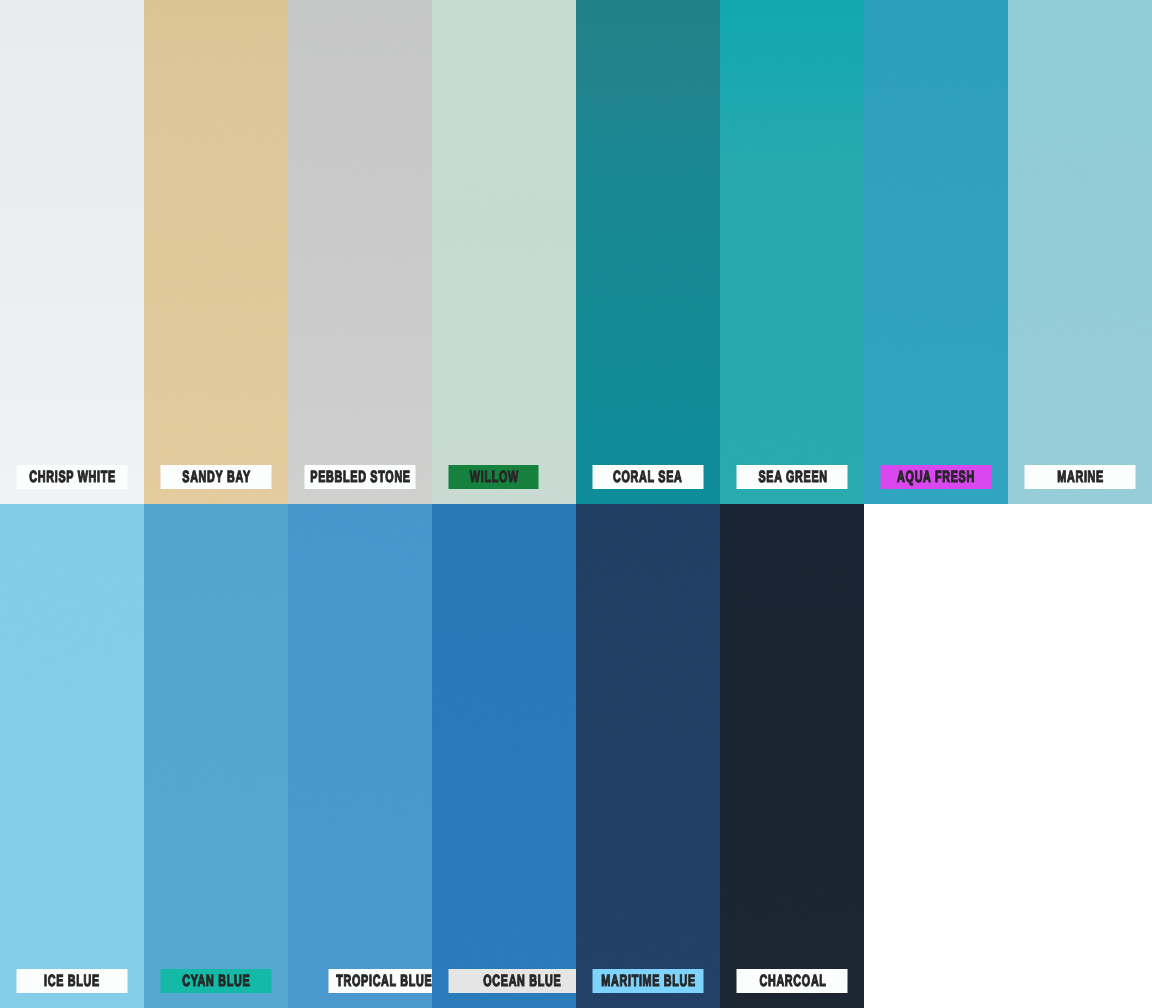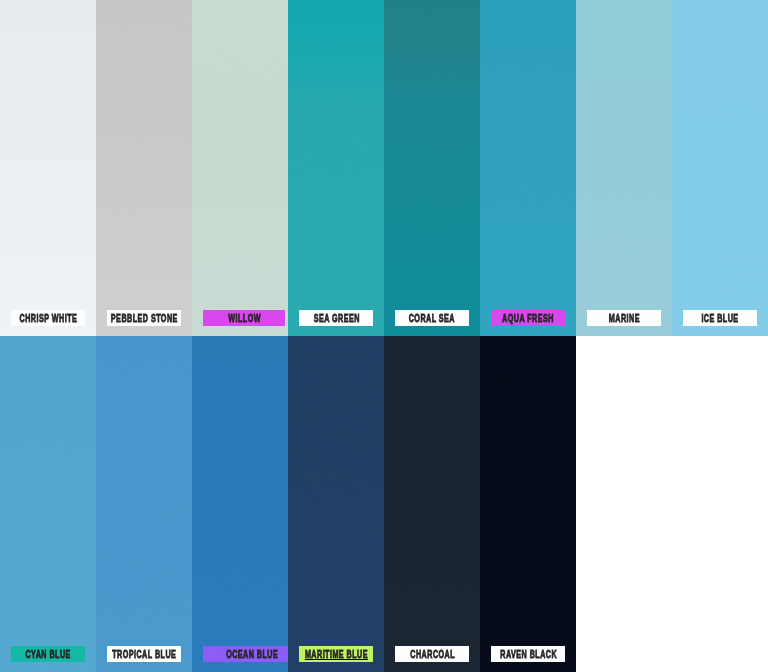--- a/index.html
+++ b/index.html
@@ -80,41 +80,47 @@
 
 <div id="page-root">
   <div id="palette-grid">
       <div class="swatch">
         <div class="swatch-fill" style="background: linear-gradient(rgb(233, 236, 239) 0%, rgb(234, 237, 240) 30%, rgb(237, 240, 242) 70%, rgb(240, 243, 245) 100%);"></div>
         <div class="label-chip" style="background: rgb(252, 253, 253); width: 74px; height: 16px;">
           <span class="label-text" style="color: rgb(38, 38, 38);">CHRISP WHITE</span>
         </div>
       </div>
       <div class="swatch">
+        <div class="swatch-fill" style="background: linear-gradient(rgb(217, 196, 147) 0%, rgb(220, 199, 154) 20%, rgb(222, 200, 153) 50%, rgb(227, 203, 157) 100%);"></div>
+        <div class="label-chip" style="background: rgb(252, 253, 253); width: 74px; height: 16px;">
+          <span class="label-text" style="color: rgb(38, 38, 38);">SANDY BAY</span>
+        </div>
+      </div>
+      <div class="swatch">
         <div class="swatch-fill" style="background: linear-gradient(rgb(197, 199, 198) 0%, rgb(200, 201, 200) 40%, rgb(203, 204, 203) 70%, rgb(207, 208, 206) 100%);"></div>
         <div class="label-chip" style="background: rgb(252, 253, 253); width: 74px; height: 16px;">
           <span class="label-text" style="color: rgb(38, 38, 38);">PEBBLED STONE</span>
         </div>
       </div>
       <div class="swatch">
         <div class="swatch-fill" style="background: linear-gradient(rgb(199, 220, 208) 0%, rgb(197, 219, 208) 45%, rgb(200, 219, 211) 100%);"></div>
-        <div class="label-chip" style="background: #d946ef; width: 82px; height: 16px;">
+        <div class="label-chip" style="background: #15803d; width: 60px; height: 16px;">
           <span class="label-text" style="color: rgb(38, 38, 38);">WILLOW</span>
+        </div>
+      </div>
+      <div class="swatch">
+        <div class="swatch-fill" style="background: linear-gradient(rgb(31, 128, 134) 0%, rgb(34, 129, 138) 13%, rgb(25, 134, 146) 31%, rgb(20, 137, 148) 61%, rgb(13, 139, 153) 100%);"></div>
+        <div class="label-chip" style="background: rgb(252, 253, 253); width: 74px; height: 16px;">
+          <span class="label-text" style="color: rgb(38, 38, 38);">CORAL SEA</span>
         </div>
       </div>
       <div class="swatch">
         <div class="swatch-fill" style="background: linear-gradient(rgb(18, 166, 174) 0%, rgb(23, 167, 175) 13%, rgb(38, 168, 174) 32%, rgb(39, 169, 174) 100%);"></div>
         <div class="label-chip" style="background: rgb(252, 253, 253); width: 74px; height: 16px;">
           <span class="label-text" style="color: rgb(38, 38, 38);">SEA GREEN</span>
-        </div>
-      </div>
-      <div class="swatch">
-        <div class="swatch-fill" style="background: linear-gradient(rgb(31, 128, 134) 0%, rgb(34, 129, 138) 13%, rgb(25, 134, 146) 31%, rgb(20, 137, 148) 61%, rgb(13, 139, 153) 100%);"></div>
-        <div class="label-chip" style="background: rgb(252, 253, 253); width: 74px; height: 16px;">
-          <span class="label-text" style="color: rgb(38, 38, 38);">CORAL SEA</span>
         </div>
       </div>
       <div class="swatch">
         <div class="swatch-fill" style="background: linear-gradient(rgb(42, 158, 187) 0%, rgb(47, 159, 190) 35%, rgb(47, 164, 192) 100%);"></div>
         <div class="label-chip" style="background: #d946ef; width: 74px; height: 16px;">
           <span class="label-text" style="color: rgb(38, 38, 38);">AQUA FRESH</span>
         </div>
       </div>
       <div class="swatch">
         <div class="swatch-fill" style="background: linear-gradient(rgb(142, 205, 215) 0%, rgb(144, 203, 214) 35%, rgb(151, 204, 217) 100%);"></div>
@@ -129,46 +135,40 @@
         </div>
       </div>
       <div class="swatch">
         <div class="swatch-fill" style="background: linear-gradient(rgb(81, 163, 205) 0%, rgb(83, 165, 206) 35%, rgb(85, 167, 208) 100%);"></div>
         <div class="label-chip" style="background: #14b8a6; width: 74px; height: 16px;">
           <span class="label-text" style="color: rgb(38, 38, 38);">CYAN BLUE</span>
         </div>
       </div>
       <div class="swatch">
         <div class="swatch-fill" style="background: linear-gradient(rgb(71, 149, 203) 0%, rgb(72, 150, 204) 35%, rgb(74, 152, 205) 100%);"></div>
-        <div class="label-chip" style="background: rgb(252, 253, 253); width: 74px; height: 16px;">
+        <div class="label-chip" style="background: rgb(252, 253, 253); width: 74px; height: 16px; margin-left: 16px;">
           <span class="label-text" style="color: rgb(38, 38, 38);">TROPICAL BLUE</span>
         </div>
       </div>
       <div class="swatch">
         <div class="swatch-fill" style="background: linear-gradient(rgb(39, 120, 180) 0%, rgb(40, 120, 184) 35%, rgb(42, 122, 186) 100%);"></div>
-        <div class="label-chip" style="background: #8b5cf6; width: 98px; height: 16px;">
+        <div class="label-chip" style="background: #e5e5e5; width: 98px; height: 16px;">
           <span class="label-text" style="color: rgb(38, 38, 38);">OCEAN BLUE</span>
         </div>
       </div>
       <div class="swatch">
         <div class="swatch-fill" style="background: linear-gradient(rgb(32, 61, 98) 0%, rgb(33, 62, 99) 35%, rgb(34, 63, 101) 100%);"></div>
-        <div class="label-chip" style="background: #bef264; width: 74px; height: 16px; text-decoration: underline;">
+        <div class="label-chip" style="background: #7dd3fc; width: 74px; height: 16px;">
           <span class="label-text" style="color: rgb(38, 38, 38);">MARITIME BLUE</span>
         </div>
       </div>
       <div class="swatch">
         <div class="swatch-fill" style="background: linear-gradient(rgb(25, 36, 51) 0%, rgb(26, 36, 49) 40%, rgb(27, 37, 50) 100%);"></div>
         <div class="label-chip" style="background: rgb(252, 253, 253); width: 74px; height: 16px;">
           <span class="label-text" style="color: rgb(38, 38, 38);">CHARCOAL</span>
-        </div>
-      </div>
-      <div class="swatch">
-        <div class="swatch-fill" style="background: linear-gradient(rgb(5, 10, 24) 0%, rgb(5, 10, 24) 50%, rgb(6, 11, 26) 100%);"></div>
-        <div class="label-chip" style="background: rgb(252, 253, 253); width: 74px; height: 16px;">
-          <span class="label-text" style="color: rgb(38, 38, 38);">RAVEN BLACK</span>
         </div>
       </div>
     </div>
   <svg id="grain-overlay" width="768" height="672">
     <filter id="grainFilter">
       <feTurbulence type="fractalNoise" baseFrequency="0.85" numOctaves="3" stitchTiles="stitch"></feTurbulence>
     </filter>
     <rect width="768" height="672" filter="url(#grainFilter)"></rect>
   </svg>
 </div>

